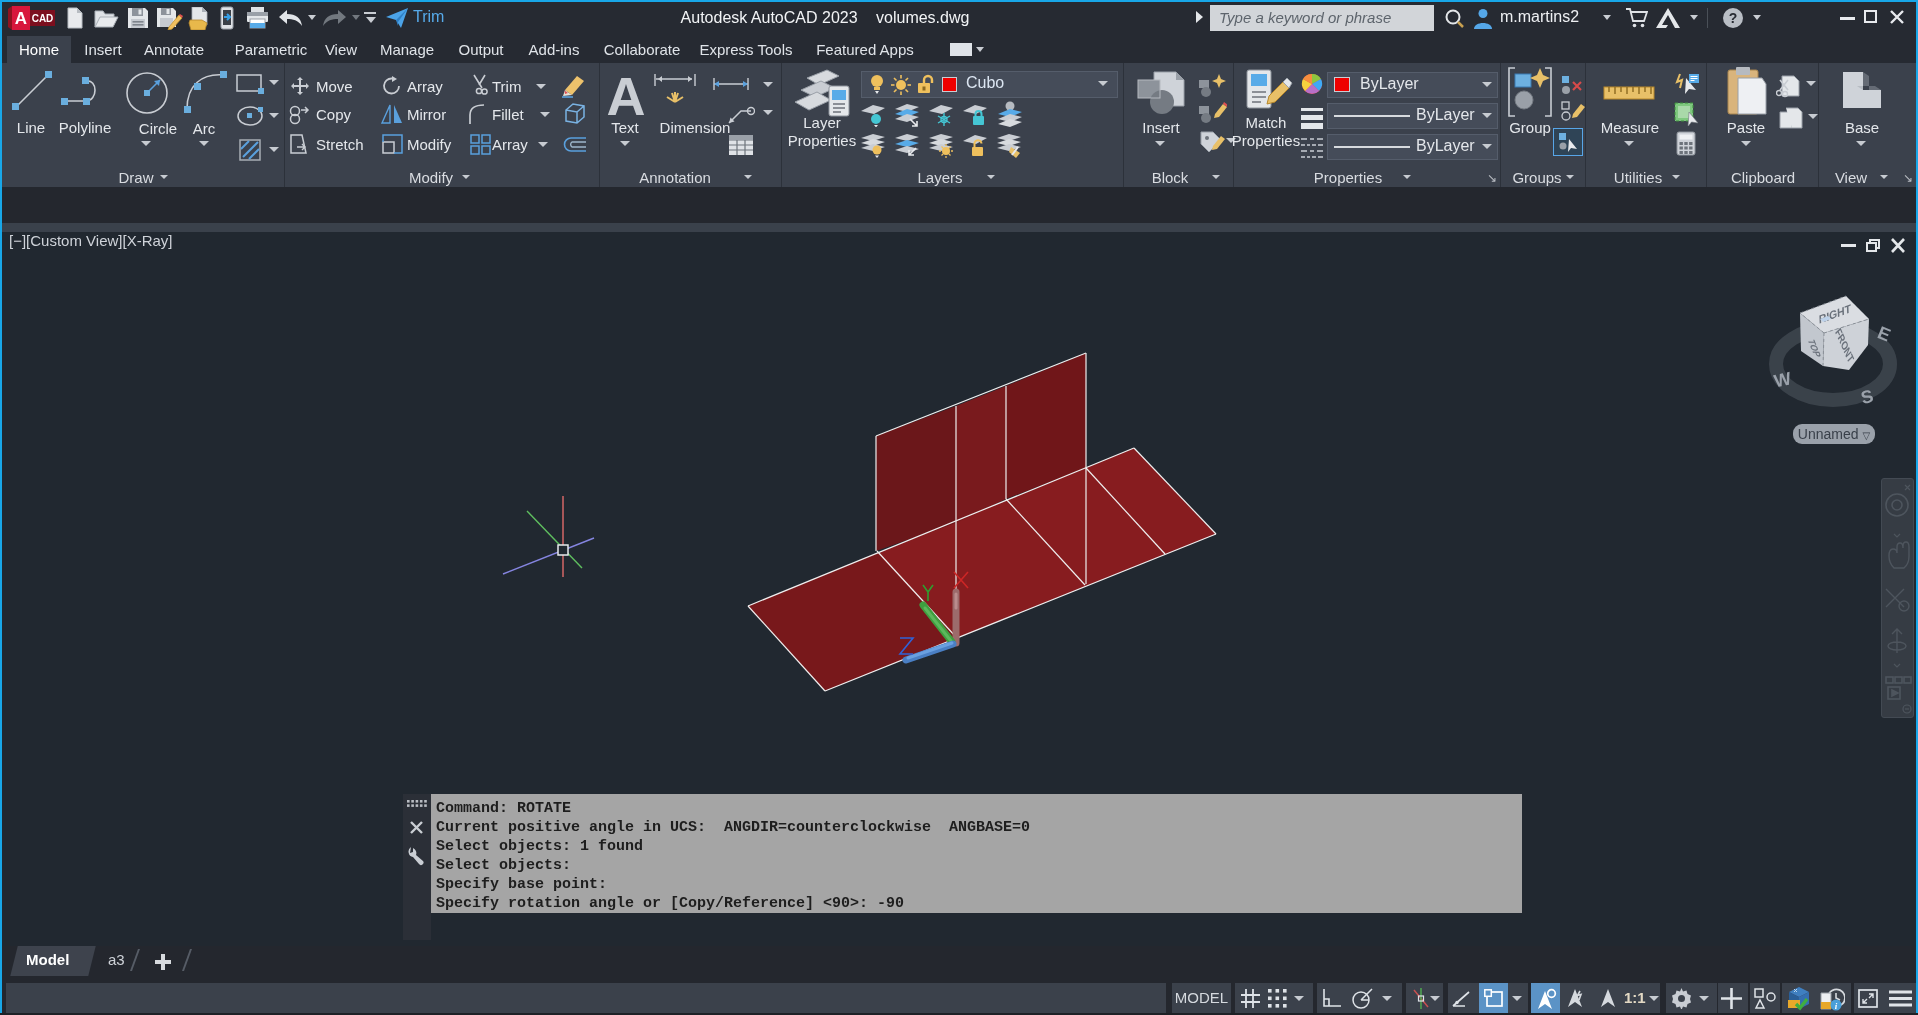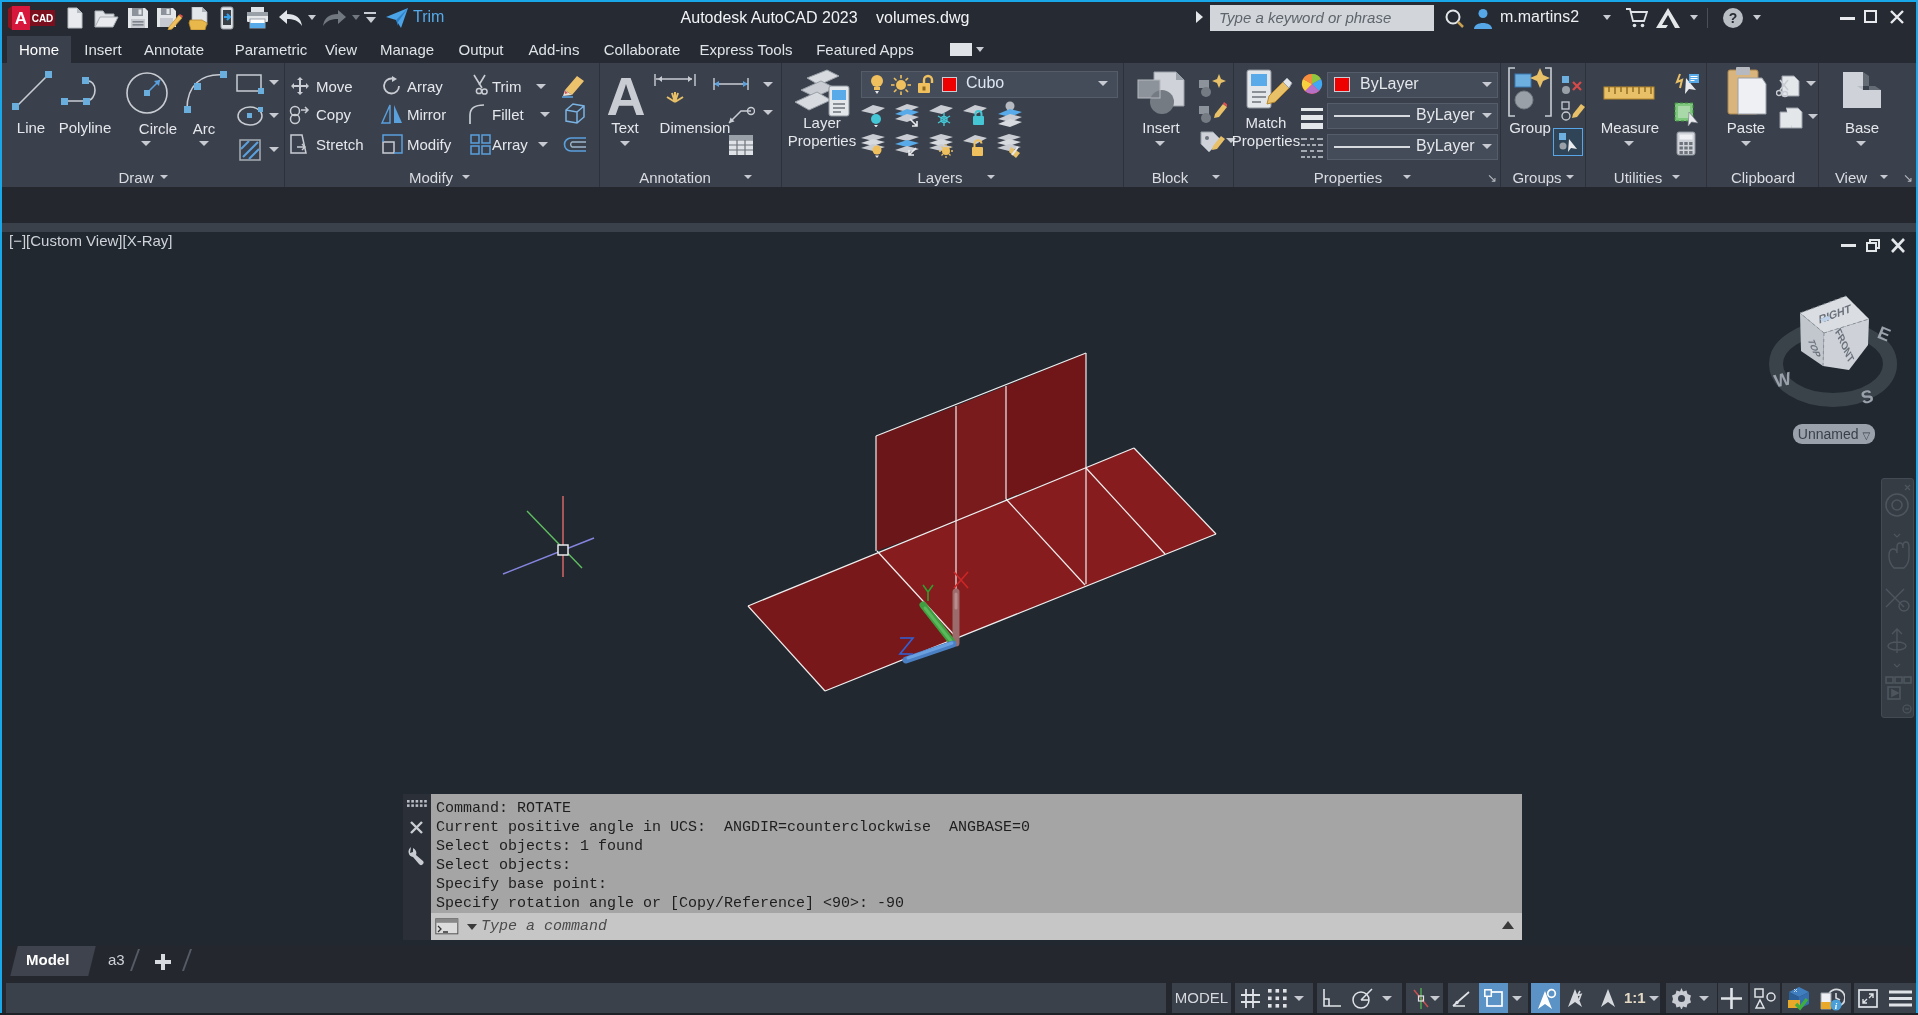--- a/index.html
+++ b/index.html
@@ -21,21 +21,21 @@
   .plabel{position:absolute;top:104px;height:21px;line-height:21px;font-size:15px;color:#d9dce1;text-align:center;white-space:nowrap;}
   .blabel{position:absolute;font-size:15px;color:#e4e7eb;text-align:center;white-space:nowrap;}
   .caret{position:absolute;width:0;height:0;border-left:5px solid transparent;border-right:5px solid transparent;border-top:5px solid #c7cbd1;}
   .caretl{position:absolute;width:0;height:0;border-left:4px solid transparent;border-right:4px solid transparent;border-top:4px solid #c7cbd1;}
   
   #filetabs{left:0;top:187px;width:1918px;height:36px;background:#24272e;}
   #strip{left:0;top:223px;width:1918px;height:9px;background:#3a414b;}
   
   #canvas{left:0;top:232px;width:1918px;height:714px;background:#212830;}
   
-  #cmdpanel{left:403px;top:794px;width:1119px;height:146px;z-index:40;}
+  #cmdpanel{left:403px;top:794px;width:1119px;height:146px;z-index:40;font-weight:bold;}
   #cmdstrip{position:absolute;left:0;top:0;width:28px;height:146px;background:#2b2f37;}
   #cmdhist{position:absolute;left:28px;top:0;width:1091px;height:119px;background:#a5a5a5;color:#1e1e1e;font-family:"Liberation Mono",monospace;font-size:15px;line-height:19px;padding:5px 0 0 5px;white-space:pre;}
   #cmdinput{position:absolute;left:28px;top:119px;width:1091px;height:27px;background:#c6c6c6;color:#4b4b4b;font-family:"Liberation Mono",monospace;font-size:15px;font-style:italic;line-height:27px;}
   
   #modeltabs{left:0;top:946px;width:1918px;height:31px;background:#24272e;}
   #statusbar{left:0;top:983px;width:1918px;height:30px;background:#24272e;}
   .sbtn{position:absolute;top:0;height:30px;background:#3b414b;}
 </style>
 </head>
 <body>
@@ -732,29 +732,20 @@
       <svg style="position:absolute;left:5px;top:52px" width="18" height="20" viewBox="0 0 18 20">
           <path d="M3 1 a5.5 5.5 0 0 0 2 10 l6 7 a2.5 2.5 0 0 0 4 -3 l-7 -6 a5.5 5.5 0 0 0 -3 -7 l0 4 -3 1 z" fill="#c9cdd3"></path>
         </svg>
     </div>
     <div id="cmdhist">Command: ROTATE
 Current positive angle in UCS:  ANGDIR=counterclockwise  ANGBASE=0
 Select objects: 1 found
 Select objects:
 Specify base point:
 Specify rotation angle or [Copy/Reference] &lt;90&gt;: -90</div>
-    <div id="cmdinput"><span style="margin-left:50px">Type a command</span>
-      <svg style="position:absolute;left:4px;top:5px" width="24" height="17" viewBox="0 0 24 17">
-          <rect x="0.8" y="0.8" width="22" height="15" fill="#dcdcdc" stroke="#555"></rect>
-          <rect x="0.8" y="0.8" width="22" height="4" fill="#888"></rect>
-          <path d="M3 8 l3 3 -3 3 M8 14 h5" stroke="#333" stroke-width="1.3" fill="none"></path>
-        </svg>
-      <div style="position:absolute;left:36px;top:11px;width:0;height:0;border-left:5px solid transparent;border-right:5px solid transparent;border-top:6px solid #3a3a3a"></div>
-      <div style="position:absolute;right:8px;top:8px;width:0;height:0;border-left:6px solid transparent;border-right:6px solid transparent;border-bottom:8px solid #3a3a3a"></div>
-    </div>
   </div>
   <div class="abs" id="modeltabs">
     <div class="abs" style="left:14px;top:0;width:78px;height:30px;background:#3e434d;transform:skewX(-14deg)"></div>
     <div class="abs" style="left:26px;top:0;height:30px;line-height:28px;font-size:15px;font-weight:bold;color:#fff">Model</div>
     <div class="abs" style="left:100px;top:0;height:30px;line-height:28px;font-size:15px;color:#ced2d8;padding:0 8px">a3</div>
     <div class="abs" style="left:134px;top:3px;width:12px;height:22px;border-left:2px solid #565c66;transform:skewX(-20deg)"></div>
     <div class="abs" style="left:155px;top:8px;width:16px;height:16px">
       <div class="abs" style="left:6px;top:0;width:4px;height:16px;background:#d7dade"></div>
       <div class="abs" style="left:0;top:6px;width:16px;height:4px;background:#d7dade"></div>
     </div>

